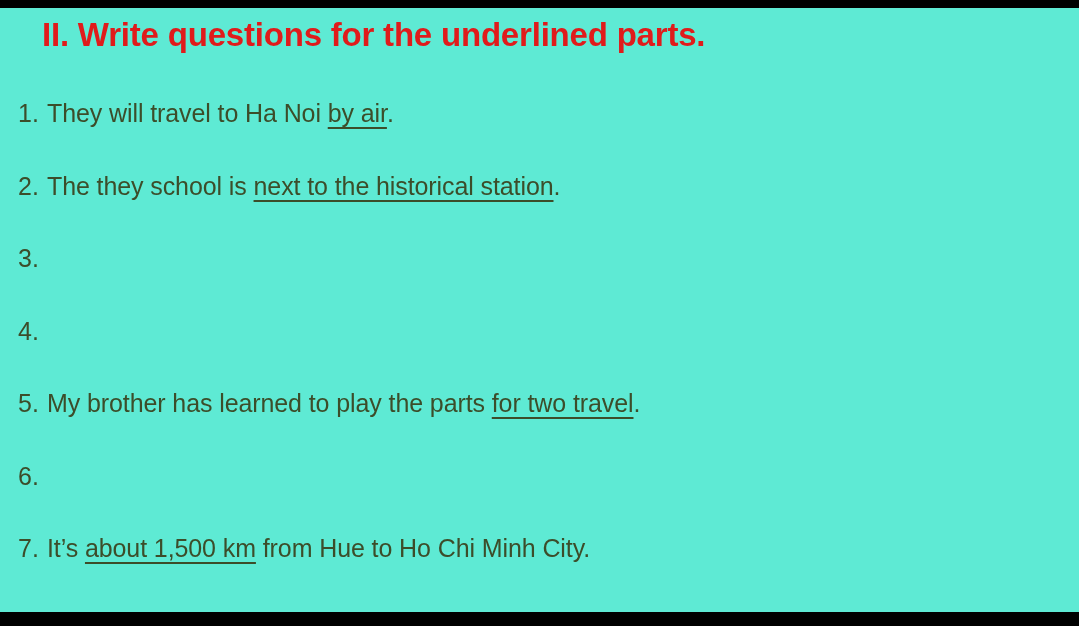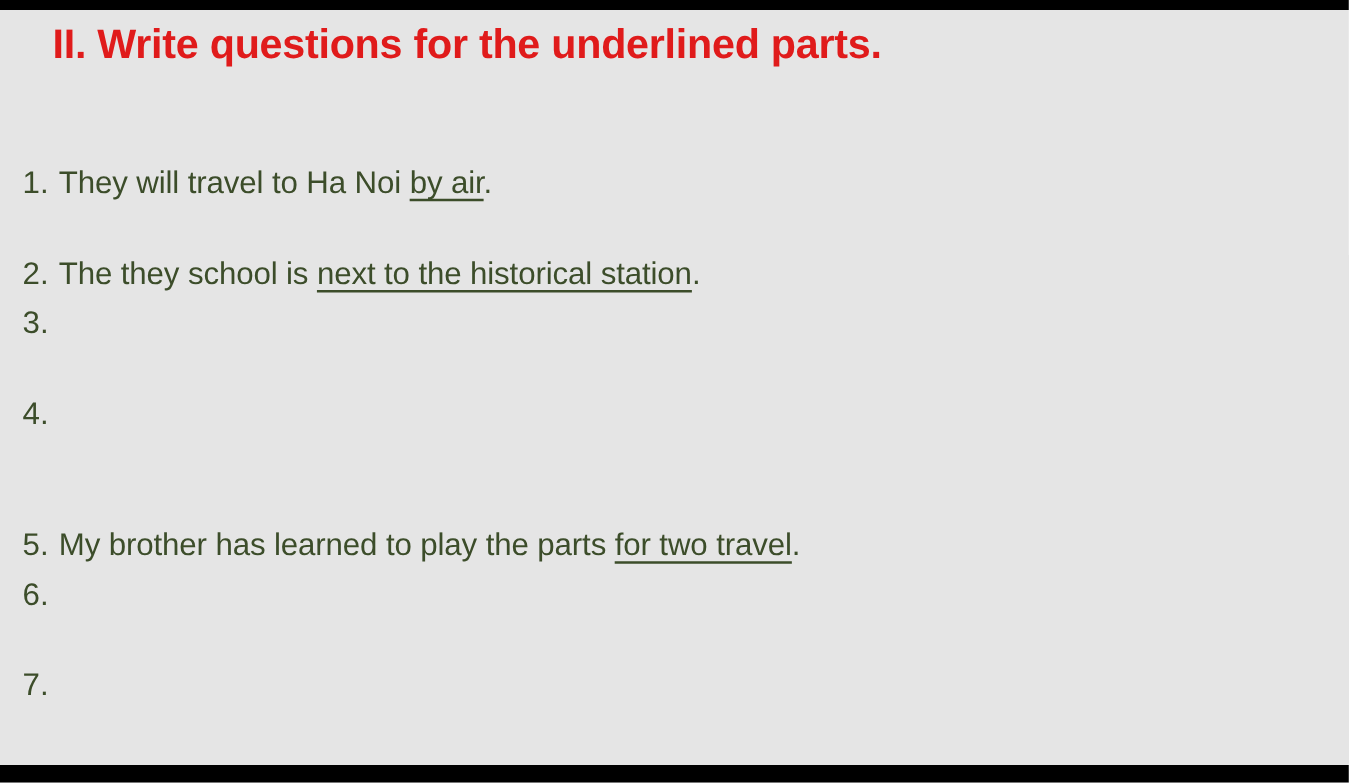--- a/index.html
+++ b/index.html
@@ -10,21 +10,21 @@
     width: 1079px;
     height: 626px;
     background: #ffffff;
     font-family: "Liberation Sans", sans-serif;
     overflow: hidden;
     position: relative;
   }
   .slide {
     position: absolute;
     inset: 0;
-    background: #e5e5e5;
+    background: #5eead4;
   }
   .edge-bar {
     position: absolute;
     left: 0;
     width: 1079px;
     background: #000000;
   }
   .edge-bar.top {
     top: 0;
     height: 8px;
@@ -62,21 +62,20 @@
     color: #3c4d2a;
     flex: 0 0 auto;
     line-height: 34px;
   }
   .q-text {
     font-size: 25px;
     color: #3c4d2a;
     line-height: 34px;
     white-space: nowrap;
     letter-spacing: -0.1px;
-    margin-top: 33px;
   }
   .q-text u {
     text-decoration: underline;
     text-decoration-thickness: 1.6px;
     text-underline-offset: 5px;
     text-decoration-color: #3c4d2a;
   }
 </style>
 </head>
 <body>
@@ -104,18 +103,19 @@
       </div>
       <div class="question-row">
         <span class="q-num">5.</span>
         <span class="q-text"><span>My brother has learned to play the parts </span><u>for two travel</u><span>.</span></span>
       </div>
       <div class="question-row">
         <span class="q-num">6.</span>
       </div>
       <div class="question-row">
         <span class="q-num">7.</span>
+        <span class="q-text"><span>It’s </span><u>about 1,500 km</u><span> from Hue to Ho Chi Minh City.</span></span>
       </div>
     </div>
 
   <div class="edge-bar bottom"></div>
 
 </div>
 
 </body></html>

